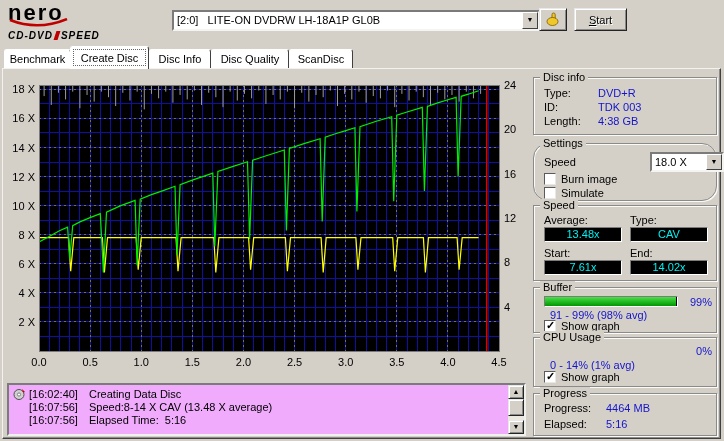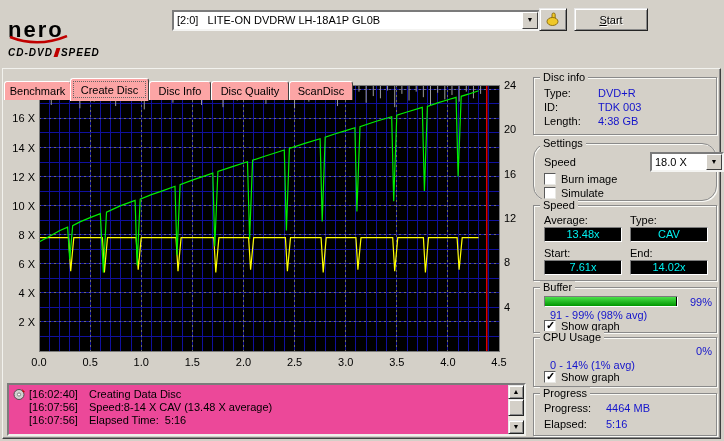--- a/index.html
+++ b/index.html
@@ -1,46 +1,46 @@
 <!DOCTYPE html>
 <html><head>
 <meta charset="utf-8">
 <style>
   * { box-sizing: border-box; margin: 0; padding: 0; }
   body { background:#808080; font-family:"Liberation Sans", sans-serif; }
   .win { position:relative; width:724px; height:441px; background:#d4d0c8;
          font-family:"Liberation Sans", sans-serif; font-size:11px; color:#000; overflow:hidden; }
 
   
-  .logo { position:absolute; left:8px; top:20px; width:140px; height:42px; }
+  .logo { position:absolute; left:8px; top:3px; width:140px; height:42px; }
   .logo-nero { font-size:22px; font-weight:bold; letter-spacing:2px; line-height:20px; }
   .logo-swoosh { position:absolute; left:1px; top:15px; }
   .logo-sub { position:absolute; left:0; top:27px; font-size:10px; font-weight:bold; font-style:italic;
               letter-spacing:1px; white-space:nowrap; }
   .bolt { display:inline-block; width:4px; height:9px; background:#c00000; transform:skewX(-18deg);
           margin:0 2px; vertical-align:-1px; }
 
   .combo { position:absolute; background:#fff; border:2px solid; border-color:#7b7b7b #f4f4f2 #f4f4f2 #7b7b7b;margin-left:12px; }
   .combo-text { position:absolute; left:3px; top:1px; right:18px; line-height:14px; white-space:pre; overflow:hidden; }
   .combo-btn { position:absolute; right:0; top:0; bottom:0; width:16px; background:#d4d0c8;
                border:1px solid; border-color:#fff #404040 #404040 #fff; text-align:center; cursor:default; }
   .arrow-glyph { font-size:7px; line-height:14px; display:block; }
   .drive { left:160px; top:10px; width:368px; height:21px; }
 
   button.winbtn { position:absolute; background:#d4d0c8; border:1px solid; border-color:#e8e8e8 #242424 #242424 #e8e8e8;
                   box-shadow: inset 1px 1px 0 #ffffff, inset -1px -1px 0 #8a8a8a;
                   font:11px "Liberation Sans", sans-serif; color:#000; }
   .iconbtn { left:539px; top:8px; width:28px; height:23px; }
-  .startbtn { left:574px; top:8px; width:74px; height:23px; color:#858585; text-shadow:1px 1px 0 #ffffff; }
+  .startbtn { left:574px; top:8px; width:53px; height:23px; color:#858585; text-shadow:1px 1px 0 #ffffff; }
   .exitbtn { left:652px; top:8px; width:64px; height:23px; }
 
   
-  .tab { position:absolute; top:49px; height:19px; line-height:18px; text-align:center; background:#fca5a5;
+  .tab { position:absolute; top:49px; height:19px; line-height:18px; text-align:center; background:#ffffff;
          border:1px solid; border-color:#ffffff #404040 #d4d0c8 #ffffff; border-bottom:none;
-         border-radius:3px 3px 0 0; z-index:2; cursor:default;margin-top:32px; }
+         border-radius:3px 3px 0 0; z-index:2; cursor:default; }
   .tab.active { top:46px; height:23px; line-height:22px; z-index:5;
                 outline:1px dotted #666; outline-offset:-4px; }
   .t0 { left:4px;  width:67px; }
   .t1 { left:70px; width:79px; }
   .t2 { left:149px; width:62px; }
   .t3 { left:211px; width:78px; }
   .t4 { left:289px; width:64px; }
 
   
   .content { position:absolute; left:2px; top:68px; width:719px; height:371px; background:#d4d0c8;
@@ -73,21 +73,21 @@
         border:1px solid; border-color:#5a5a5a #e8e8e4 #e8e8e4 #5a5a5a; vertical-align:-2px; }
   .cb.checked::after { content:"✓"; position:absolute; left:1px; top:-2px; font-size:11px; font-weight:bold; color:#000; }
   .cblab { margin-left:5px; }
 
   .pbar { position:absolute; left:10px; top:8px; width:134px; height:11px; background:#000;
           border:1px solid; border-color:#7b7b7b #ffffff #ffffff #7b7b7b; }
   .pbar-fill { height:100%; background:linear-gradient(#4ae04a,#009600); width:0; }
   .rightval { position:absolute; left:144px; width:34px; text-align:right; color:#1414cc; }
 
   
-  .logbox { position:absolute; left:4px; top:314px; width:519px; height:53px; background:#ec4899;
+  .logbox { position:absolute; left:4px; top:314px; width:519px; height:53px; background:#f0abfc;
             border:2px solid; border-color:#7b7b7b #f0f0ec #f0f0ec #7b7b7b; }
   .logrow { position:absolute; left:0; right:18px; height:13px; }
   .logicon { position:absolute; left:4px; top:0; }
   .logtime { position:absolute; left:20px; white-space:pre; }
   .logtext { position:absolute; left:80px; white-space:pre; }
   .vscroll { position:absolute; right:0; top:0; bottom:0; width:16px; background:#ebe8e0; }
   .sbtn { position:absolute; left:0; width:16px; height:14px; background:#d4d0c8; border:1px solid;
           border-color:#e8e8e8 #242424 #242424 #e8e8e8; box-shadow:inset 1px 1px 0 #fff, inset -1px -1px 0 #8a8a8a;
           font-size:7px; line-height:12px; text-align:center; }
   .up { top:0; } .down { bottom:0; }

